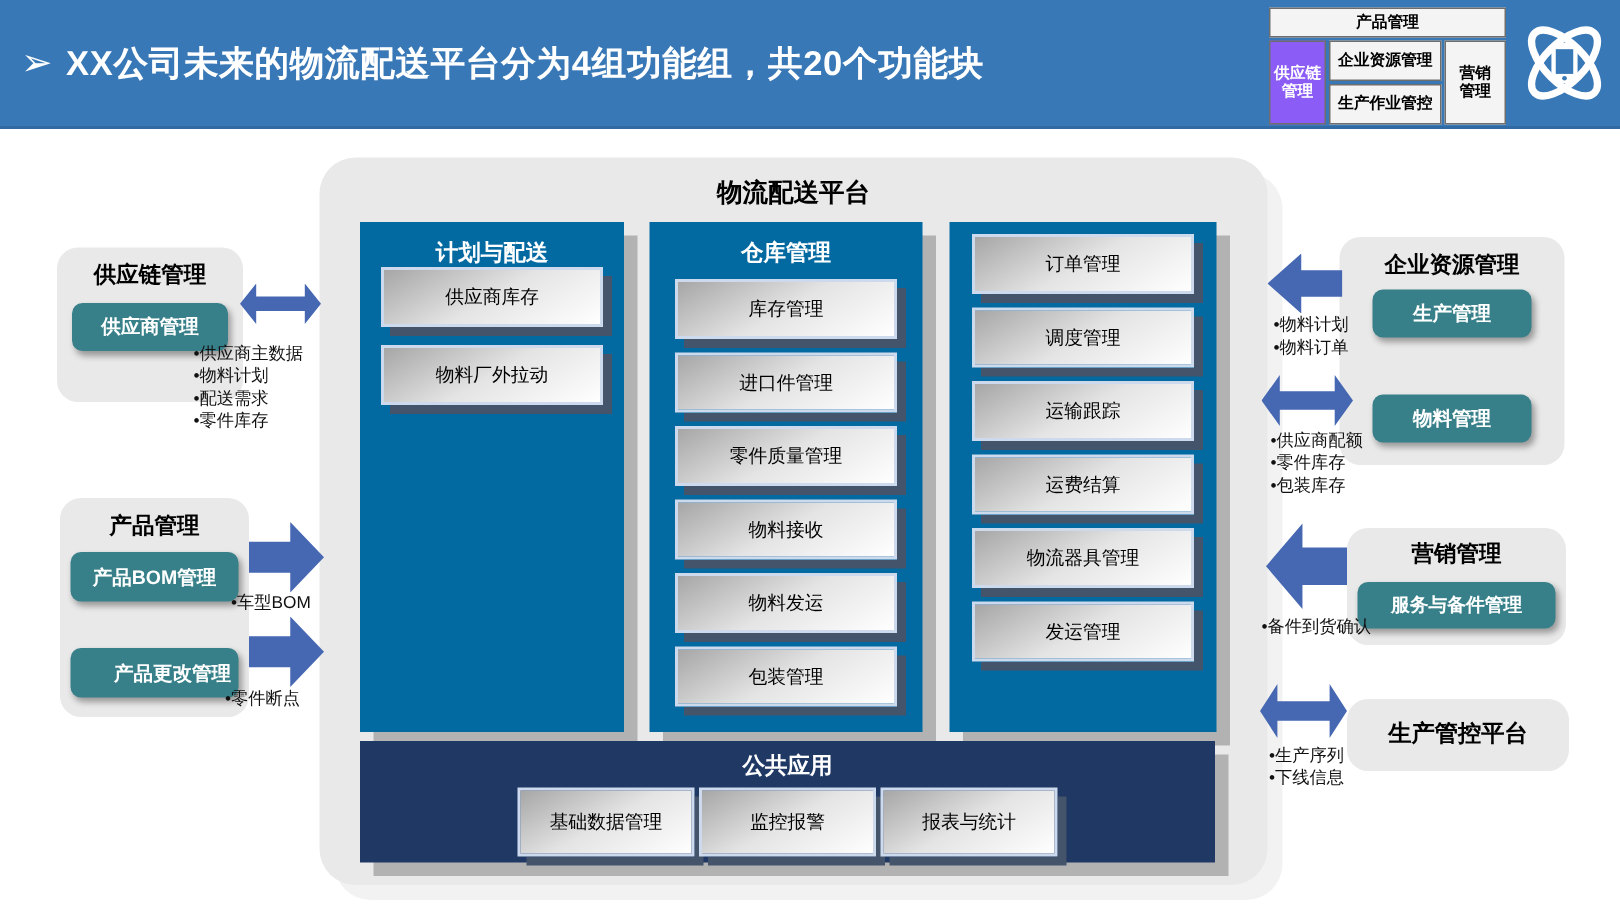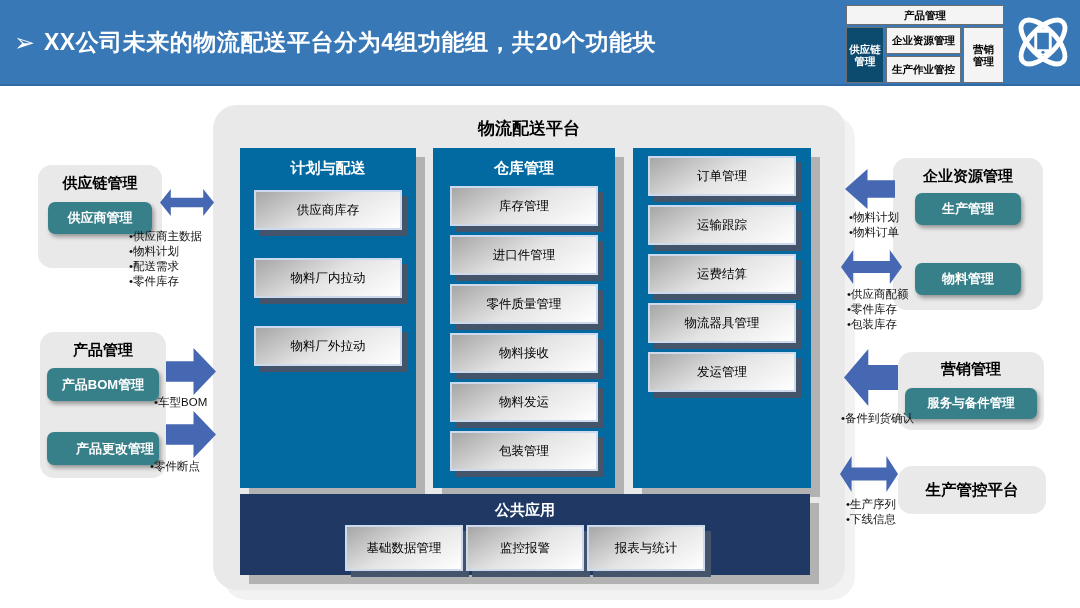--- a/index.html
+++ b/index.html
@@ -14,41 +14,41 @@
   .hdr-title { color:#fff; font-size:23px; font-weight:bold; letter-spacing:0.5px; }
 
   
   .legend { position:absolute; left:846px; top:5px;
     display:grid; grid-template-columns:38px 75px 41px; grid-template-rows:20px 27px 27px;
     gap:2px; }
   .lg-cell { background:#F4F4F4; border:1px solid #6E6E6E; color:#000;
     font-size:10.5px; font-weight:bold; display:flex; align-items:center; justify-content:center;
     text-align:center; line-height:1.15; }
   .lg-top { grid-column:1 / 4; grid-row:1; }
-  .lg-left { grid-column:1; grid-row:2 / 4; background:#0c4a6e; color:#fff; white-space:pre-line; }
+  .lg-left { grid-column:1; grid-row:2 / 4; background:#8b5cf6; color:#fff; white-space:pre-line; }
   .lg-mid1 { grid-column:2; grid-row:2; }
   .lg-mid2 { grid-column:2; grid-row:3; }
   .lg-right { grid-column:3; grid-row:2 / 4; white-space:pre-line; }
 
   .logo { position:absolute; left:1011px; top:10px; width:64px; height:64px; }
 
   
   .platform { position:absolute; left:213px; top:105px; width:632px; height:485px;
     background:#E9E9E9; border-radius:24px; box-shadow:10px 10px 0 rgba(0,0,0,0.05); }
   .plat-title { position:absolute; top:12px; left:0; width:100%; text-align:center;
     font-size:17px; font-weight:bold; color:#000; }
 
   .col { position:absolute; top:43px; height:340px; background:#0369a1;
     box-shadow:9px 9px 0 rgba(90,90,90,0.38); }
   .col1 { left:27px; width:176px; }
   .col2 { left:220px; width:182px; }
   .col3 { left:420px; width:178px; }
   .col-title { color:#fff; font-weight:bold; font-size:15px; text-align:center; padding-top:11px; }
   .items { display:flex; flex-direction:column; align-items:center; }
-  .items.g12 { margin-top:12px; gap:28px; }
+  .items.g12 { gap:12px; }
   .items.g9  { margin-top:8px;  gap:9px; }
   .item { width:148px; height:40px; flex:0 0 40px;
     background:linear-gradient(150deg,#a6a6a6 0%,#e4e4e4 50%,#ffffff 100%);
     border:2px solid #CDD9EC; box-shadow:6px 6px 0 #44546A;
     display:flex; align-items:center; justify-content:center;
     font-size:12.5px; color:#000; }
 
   .common { position:absolute; left:27px; top:389px; width:570px; height:81px;
     background:#1F3864; box-shadow:9px 9px 0 rgba(90,90,90,0.38); }
   .common-title { color:#fff; font-weight:bold; font-size:15px; text-align:center; padding-top:7px; }
@@ -95,40 +95,40 @@
   </svg>
 </div>
 
 <div class="platform">
   <div class="plat-title">物流配送平台</div>
 
   <div class="col col1">
     <div class="col-title">计划与配送</div>
     <div class="items g12">
       <div class="item">供应商库存</div>
-      <div class="item">物料厂内拉动</div>
       <div class="item">物料厂外拉动</div>
     </div>
   </div>
 
   <div class="col col2">
     <div class="col-title">仓库管理</div>
     <div class="items g9">
       <div class="item">库存管理</div>
       <div class="item">进口件管理</div>
       <div class="item">零件质量管理</div>
       <div class="item">物料接收</div>
       <div class="item">物料发运</div>
       <div class="item">包装管理</div>
     </div>
   </div>
 
   <div class="col col3">
     <div class="items g9">
       <div class="item">订单管理</div>
+      <div class="item">调度管理</div>
       <div class="item">运输跟踪</div>
       <div class="item">运费结算</div>
       <div class="item">物流器具管理</div>
       <div class="item">发运管理</div>
     </div>
   </div>
 
   <div class="common">
     <div class="common-title">公共应用</div>
     <div class="common-items">

